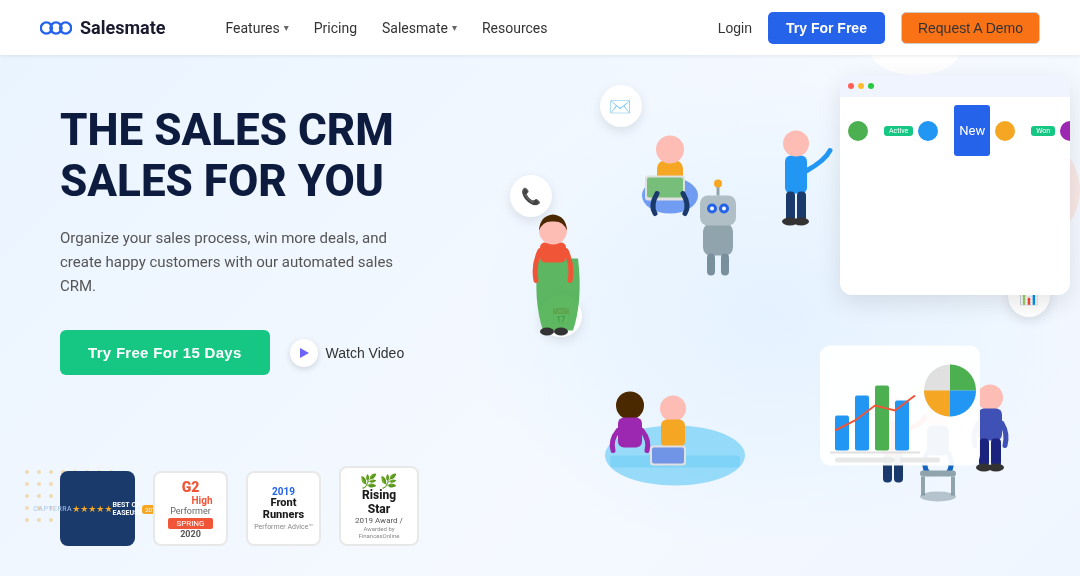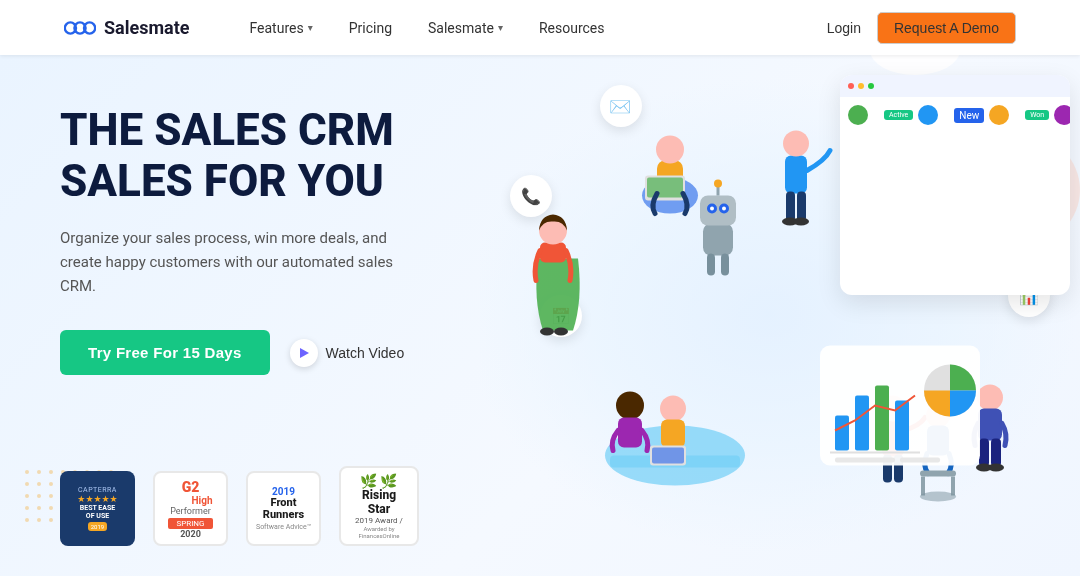--- a/index.html
+++ b/index.html
@@ -10,21 +10,21 @@
       height: 576px;
       overflow: hidden;
       position: relative;
     }
 
     
     .navbar {
       background: #fff;
       display: flex;
       align-items: center;
-      padding: 0 64px;
+      padding: 0 40px;
       height: 55px;
       box-shadow: 0 1px 4px rgba(0,0,0,0.08);
       position: relative;
       z-index: 10;
     }
     .logo-area {
       display: flex;
       align-items: center;
       gap: 8px;
       margin-right: 60px;
@@ -34,21 +34,21 @@
       height: 20px;
     }
     .logo-text {
       font-size: 18px;
       font-weight: 700;
       color: #1a1a2e;
     }
     .nav-links {
       display: flex;
       align-items: center;
-      gap: 36px;
+      gap: 25px;
       flex: 1;
     }
     .nav-link {
       font-size: 14px;
       color: #333;
       cursor: pointer;
       display: flex;
       align-items: center;
       gap: 4px;
       text-decoration: none;
@@ -188,21 +188,21 @@
 
     
     .badges-row {
       display: flex;
       align-items: flex-end;
       gap: 18px;
       margin-top: auto;
     }
     .badge {
       display: flex;
-      flex-direction: column;
+      flex-direction: row;
       align-items: center;
       justify-content: center;
       width: 80px;
       height: 80px;
     }
 
     
     .badge-capterra {
       background: #1a3a6b;
       border-radius: 8px;
@@ -429,23 +429,23 @@
       background: #16c784;
       color: #fff;
       font-size: 7px;
       border-radius: 3px;
       padding: 1px 5px;
       white-space: nowrap;
     }
     .panel-badge-blue {
       background: #2563eb;
       color: #fff;
-      font-size: 10px;
+      font-size: 13px;
       border-radius: 3px;
-      padding: 2px 5px;
+      padding: 18px 5px;
       white-space: nowrap;
     }
 
     
     .dot-grid {
       position: absolute;
       bottom: 50px;
       left: 25px;
       display: grid;
       grid-template-columns: repeat(8, 8px);
@@ -486,20 +486,21 @@
       <span>Salesmate</span>
       <span class="chevron">▾</span>
     </a>
     <a class="nav-link">
       <span>Resources</span>
     </a>
   </div>
 
   <div class="nav-right">
     <button class="btn-login">Login</button>
+    <button class="btn-try-free">Try For Free</button>
     <button class="btn-request-demo">Request A Demo</button>
   </div>
 </nav>
 
 <section class="hero">
 
   <div class="dot-grid">
     <div class="dot-grid-dot"></div>
       <div class="dot-grid-dot"></div>
       <div class="dot-grid-dot"></div>
@@ -573,21 +574,21 @@
         <div class="g2-logo">G2</div>
         <div class="g2-high">High</div>
         <div class="g2-performer">Performer</div>
         <div class="g2-spring">SPRING</div>
         <div class="g2-year">2020</div>
       </div>
 
       <div class="badge badge-frontrunners">
         <div class="fr-year">2019</div>
         <div style="font-size:11px;font-weight:800;color:#1a1a1a;text-align:center;line-height:1.1;">Front<br>Runners</div>
-        <div class="fr-sub" style="font-size:7px;color:#888;margin-top:2px;">Software Advice™</div>
+        <div class="fr-sub" style="font-size:7px;color:#888;margin-top:2px;">Performer Advice™</div>
       </div>
 
       <div class="badge badge-rising">
         <div style="font-size:14px;color:#aaa;display:flex;gap:2px;">
           <span>🌿</span>
             <span>🌿</span>
         </div>
         <div style="font-size:12px;font-weight:800;color:#1a1a1a;text-align:center;line-height:1.1;">Rising<br>Star</div>
         <div style="font-size:8px;color:#555;">2019 Award /</div>
         <div style="font-size:6px;color:#888;text-align:center;">Awarded by FinancesOnline</div>

